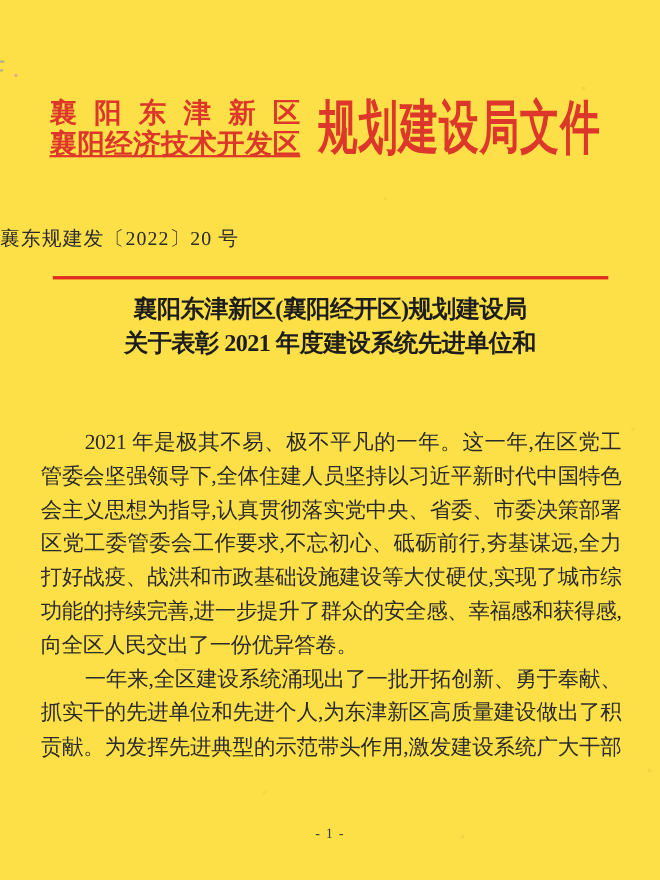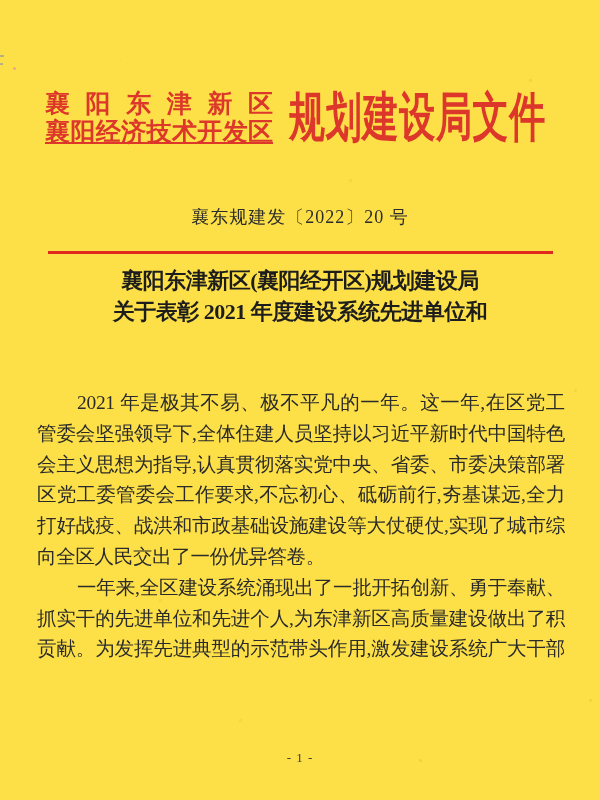--- a/index.html
+++ b/index.html
@@ -54,21 +54,21 @@
     transform-origin: left center;
     flex: 0 0 auto;
   }
 
   
   .doc-number {
     position: absolute;
     top: 205px;
     left: 0;
     width: 600px;
-    text-align: center;
+    text-align: left;
     font-size: 18px;
     letter-spacing: 1px;
     color: #2b2b2b;
   }
 
   
   .red-rule {
     position: absolute;
     top: 251px;
     left: 48px;
@@ -165,20 +165,21 @@
     <div>襄阳东津新区(襄阳经开区)规划建设局</div>
     <div>关于表彰 2021 年度建设系统先进单位和</div>
   </div>
 
   <div class="body-text">
     <div class="line fill indent">2021 年是极其不易、极不平凡的一年。这一年,在区党工委</div>
     <div class="line fill">管委会坚强领导下,全体住建人员坚持以习近平新时代中国特色社</div>
     <div class="line fill">会主义思想为指导,认真贯彻落实党中央、省委、市委决策部署和</div>
     <div class="line fill">区党工委管委会工作要求,不忘初心、砥砺前行,夯基谋远,全力</div>
     <div class="line fill">打好战疫、战洪和市政基础设施建设等大仗硬仗,实现了城市综合</div>
+    <div class="line fill">功能的持续完善,进一步提升了群众的安全感、幸福感和获得感,</div>
     <div class="line">向全区人民交出了一份优异答卷。</div>
     <div class="line fill indent">一年来,全区建设系统涌现出了一批开拓创新、勇于奉献、真</div>
     <div class="line fill">抓实干的先进单位和先进个人,为东津新区高质量建设做出了积极</div>
     <div class="line fill">贡献。为发挥先进典型的示范带头作用,激发建设系统广大干部职</div>
   </div>
 
   <div class="page-number">- 1 -</div>
 
 </div>
 

